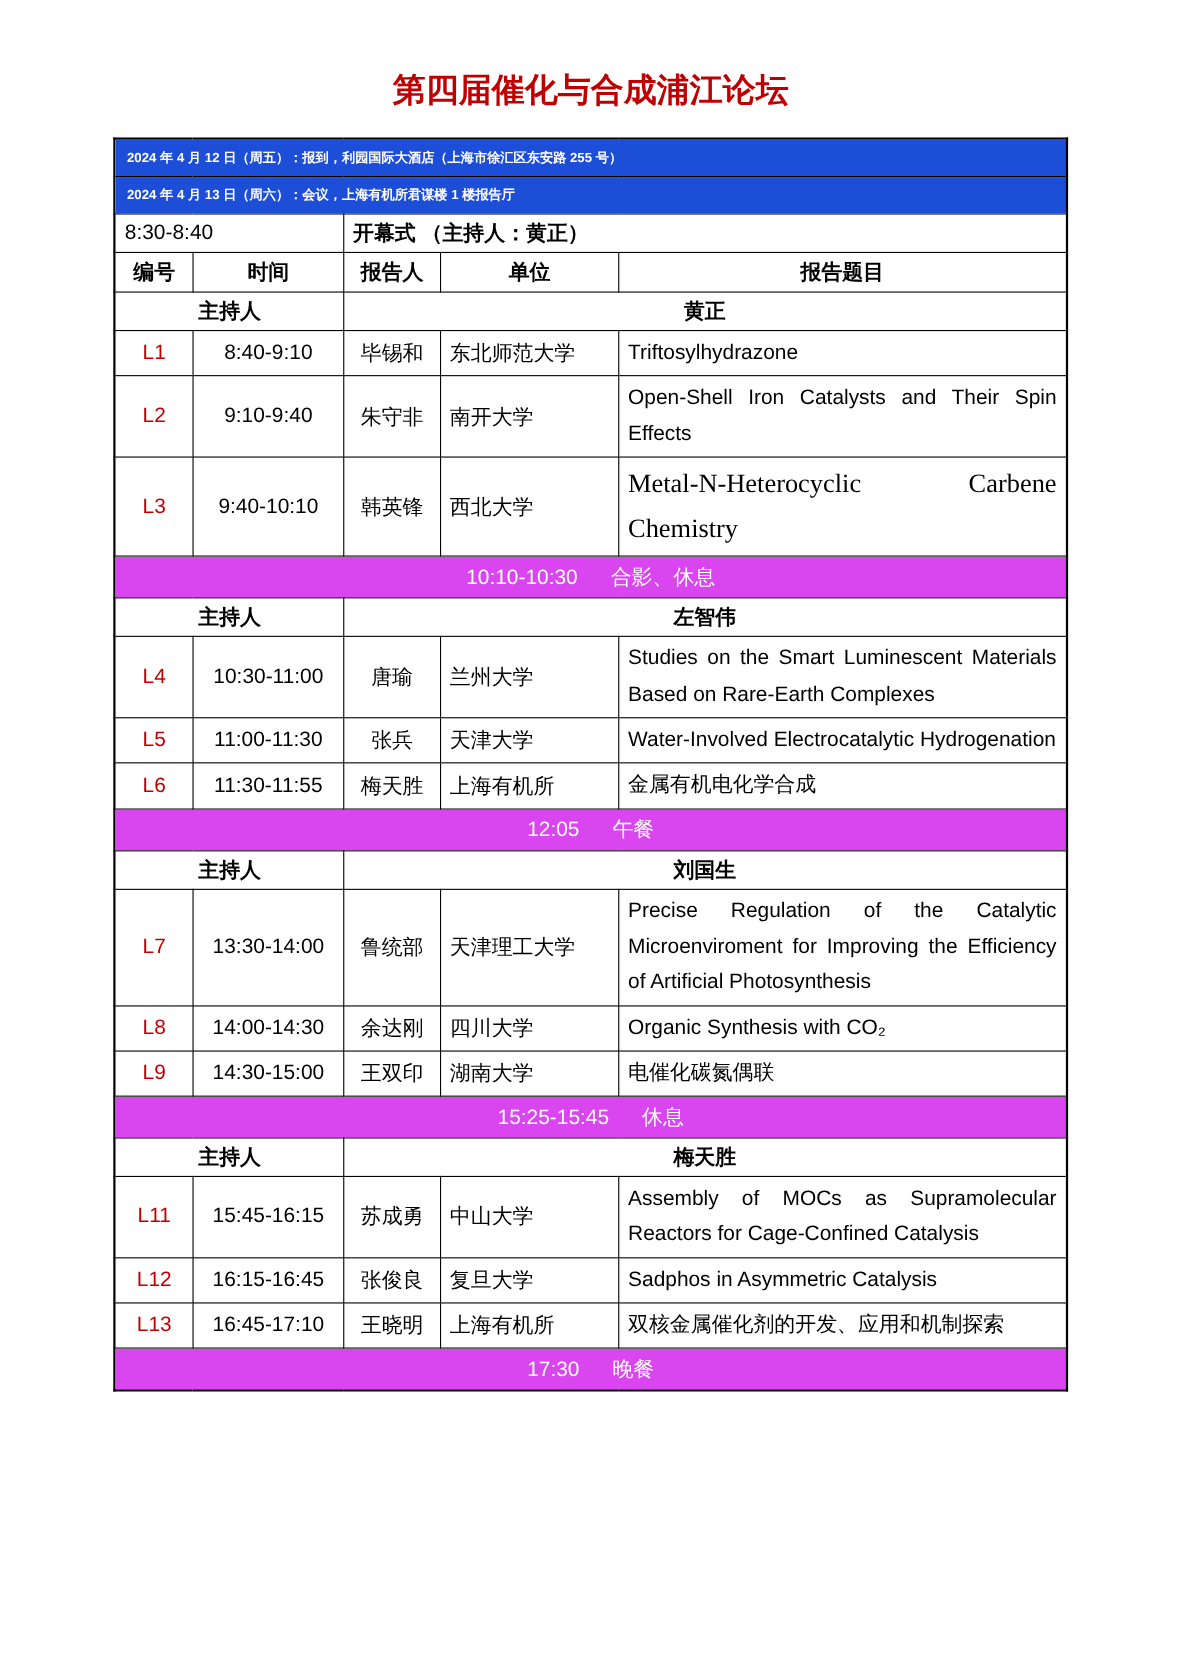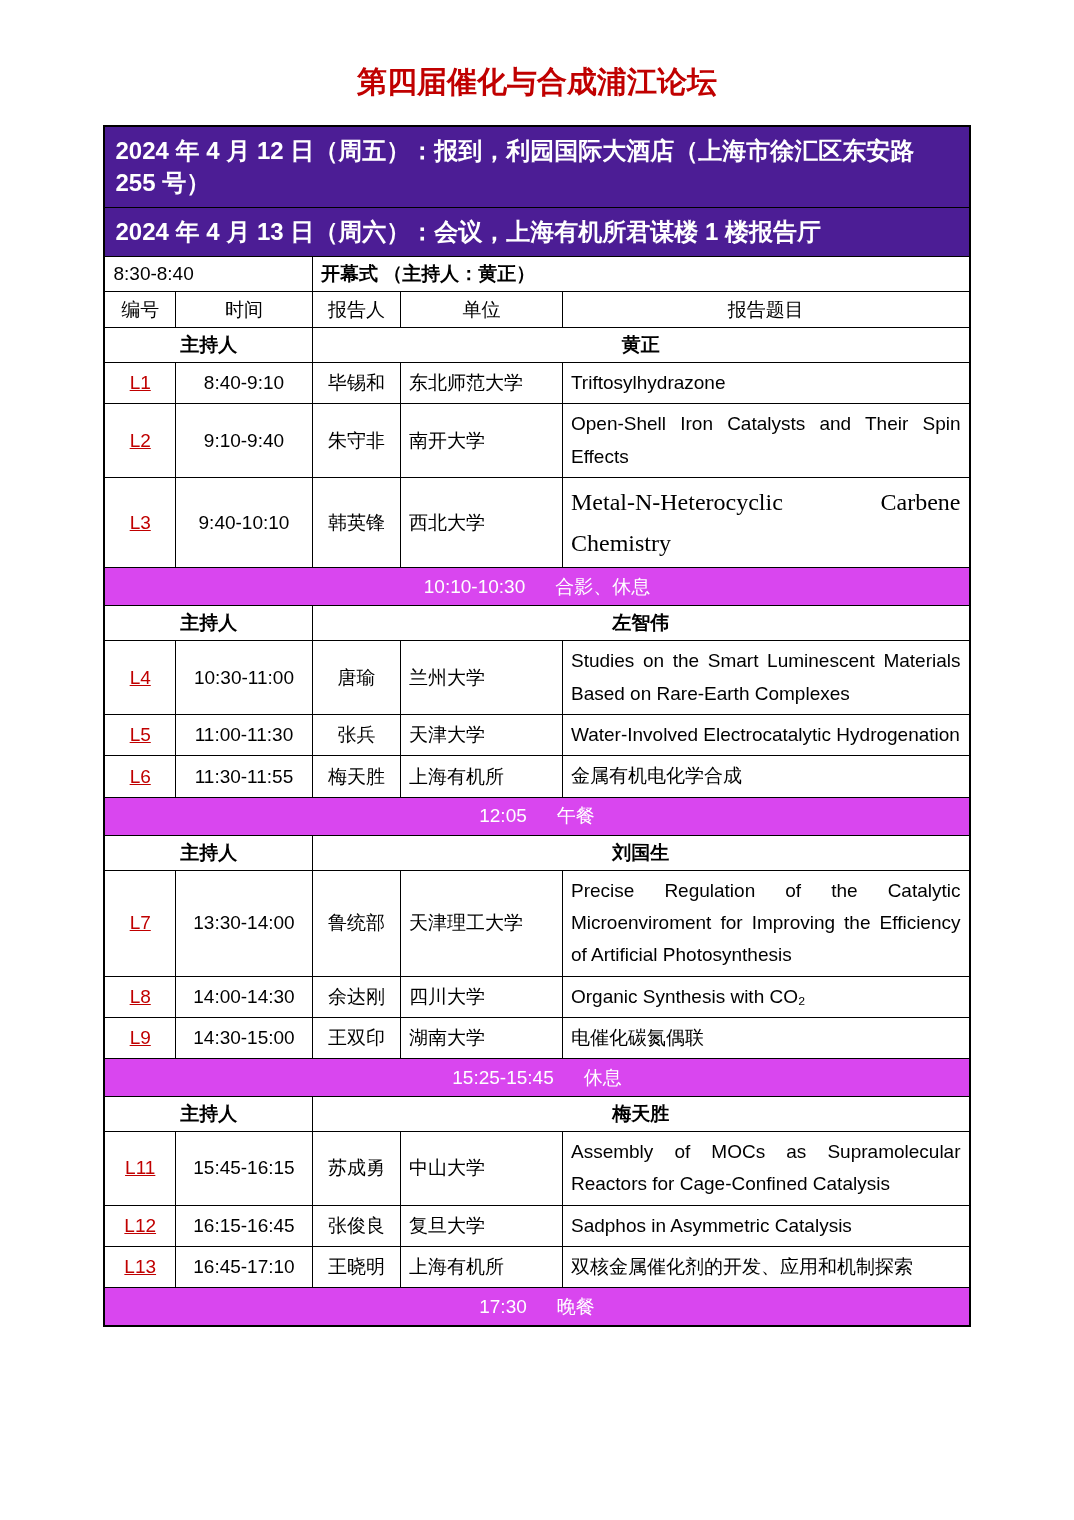--- a/index.html
+++ b/index.html
@@ -44,50 +44,49 @@
     border: 2px solid #000000;
   }
   .program th, .program td {
     border: 1px solid #000000;
     font-size: 19px;
     padding: 4px 8px;
     vertical-align: middle;
     overflow: hidden;
   }
   .program th {
-    font-weight: normal;
+    font-weight: bold;
     height: 27px;
     margin-left: 42px;
   }
   .banner-row td {
-    background: #4c1d95;
+    background: #1d4ed8;
     color: #ffffff;
     font-weight: bold;
-    font-size: 24px;
+    font-size: 12px;
     padding: 8px 10px;
     text-align: left;
   }
   .opening-time {
     text-align: left;
     height: 25px;
   }
   .opening-title {
     font-weight: bold;
     text-align: left;
   }
   .chair-label, .chair-name {
     font-weight: bold;
     text-align: center;
     height: 26px;
   }
   .talk-row td { height: 29px; }
   .talk-id {
     color: #C00000;
     text-align: center;
-    text-decoration: underline;
   }
   .talk-time { text-align: center; }
   .talk-speaker { text-align: center; }
   .talk-affiliation { text-align: left; }
   .talk-title {
     text-align: justify;
     line-height: 1.7;
     padding: 5px 10px;
   }
   .talk-title.zh { text-align: left; }

